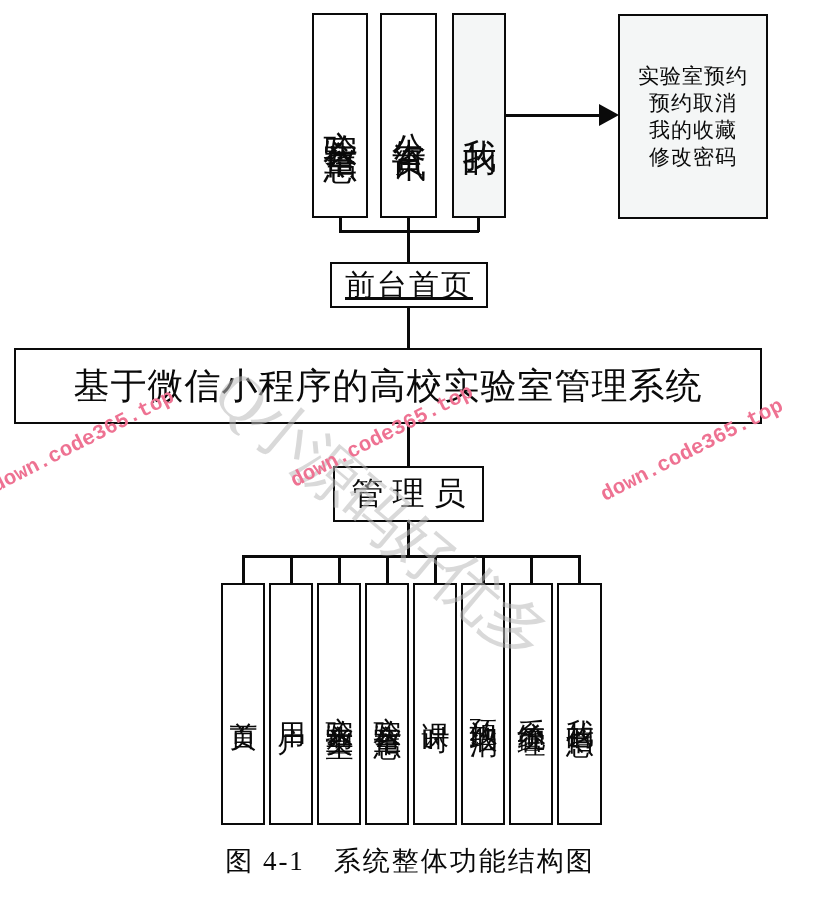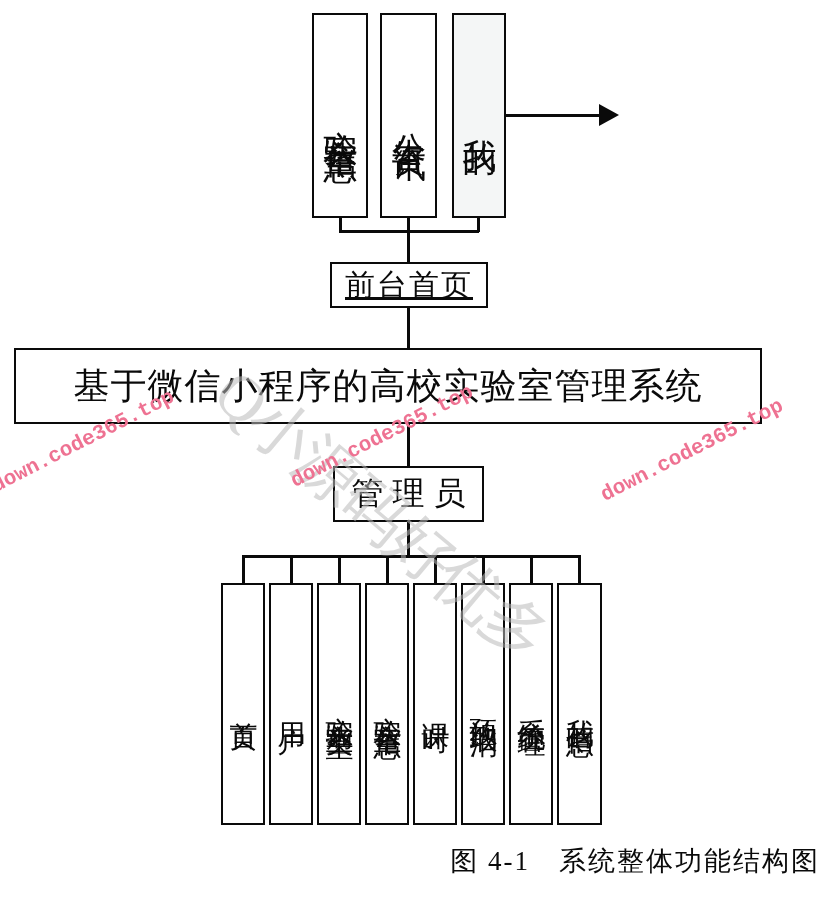--- a/index.html
+++ b/index.html
@@ -24,21 +24,21 @@
   .arrowhead{
     position:absolute;width:0;height:0;z-index:1;
     border-top:11px solid transparent;border-bottom:11px solid transparent;
     border-left:20px solid #0a0a0a;
   }
   .detail-lines{font-size:21px;line-height:27px;letter-spacing:1px;}
   .front-home-label{font-size:30px;letter-spacing:2px;text-decoration:underline;}
   .main-title{font-size:36px;letter-spacing:1px;white-space:nowrap;}
   .admin-label{font-size:32px;letter-spacing:9px;padding-left:9px;}
   .caption{
-    position:absolute;left:0;top:843px;width:820px;text-align:right;
+    position:absolute;left:0;top:843px;width:820px;text-align:center;
     font-size:27px;letter-spacing:2px;z-index:2;
   }
   .wm-red{
     position:absolute;font-family:"Liberation Mono","DejaVu Sans Mono",monospace;
     font-size:21px;font-weight:bold;white-space:nowrap;
     transform:rotate(-27deg);transform-origin:0 0;z-index:5;
   }
   .wm-gray{
     position:absolute;font-size:64px;letter-spacing:-3px;white-space:nowrap;
     transform:rotate(40deg);transform-origin:0 0;z-index:4;
@@ -56,20 +56,28 @@
   <div class="node" style="left:380px;top:13px;width:57px;height:205px">
     <span class="vtext big">公告资讯</span>
   </div>
   <div class="node shaded" style="left:452px;top:13px;width:54px;height:205px">
     <span class="vtext big">我的</span>
   </div>
 
   <div class="line" style="left:506px;top:114px;width:95px;height:2.5px"></div>
   <div class="arrowhead" style="left:599px;top:104px"></div>
 
+  <div class="node shaded" style="left:618px;top:14px;width:150px;height:205px">
+    <div class="detail-lines">
+      <div>实验室预约</div>
+      <div>预约取消</div>
+      <div>我的收藏</div>
+      <div>修改密码</div>
+    </div>
+  </div>
 
   <div class="line" style="left:339px;top:218px;width:2.5px;height:14px"></div>
   <div class="line" style="left:407px;top:218px;width:2.5px;height:14px"></div>
   <div class="line" style="left:477px;top:218px;width:2.5px;height:14px"></div>
   <div class="line" style="left:339px;top:230px;width:140px;height:2.5px"></div>
   <div class="line" style="left:407px;top:230px;width:2.5px;height:33px"></div>
 
   <div class="node" style="left:330px;top:262px;width:158px;height:46px">
     <span class="front-home-label">前台首页</span>
   </div>

